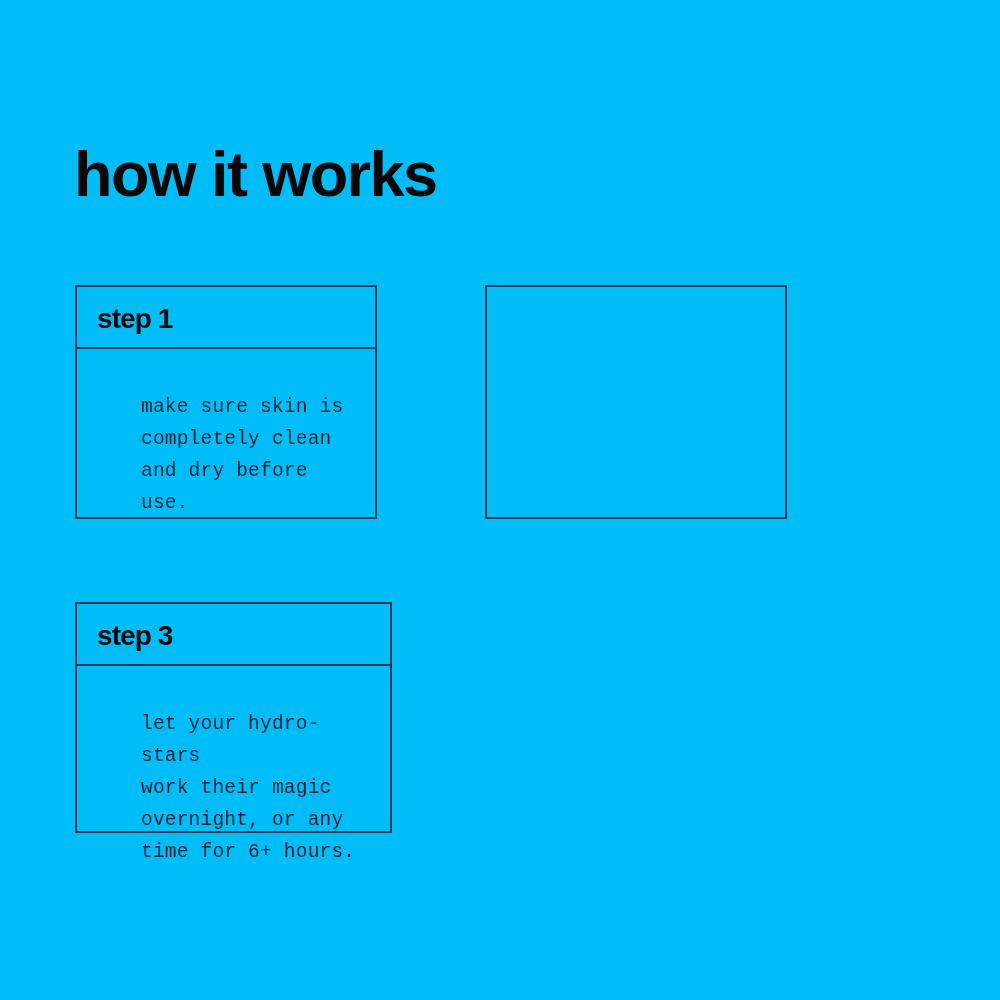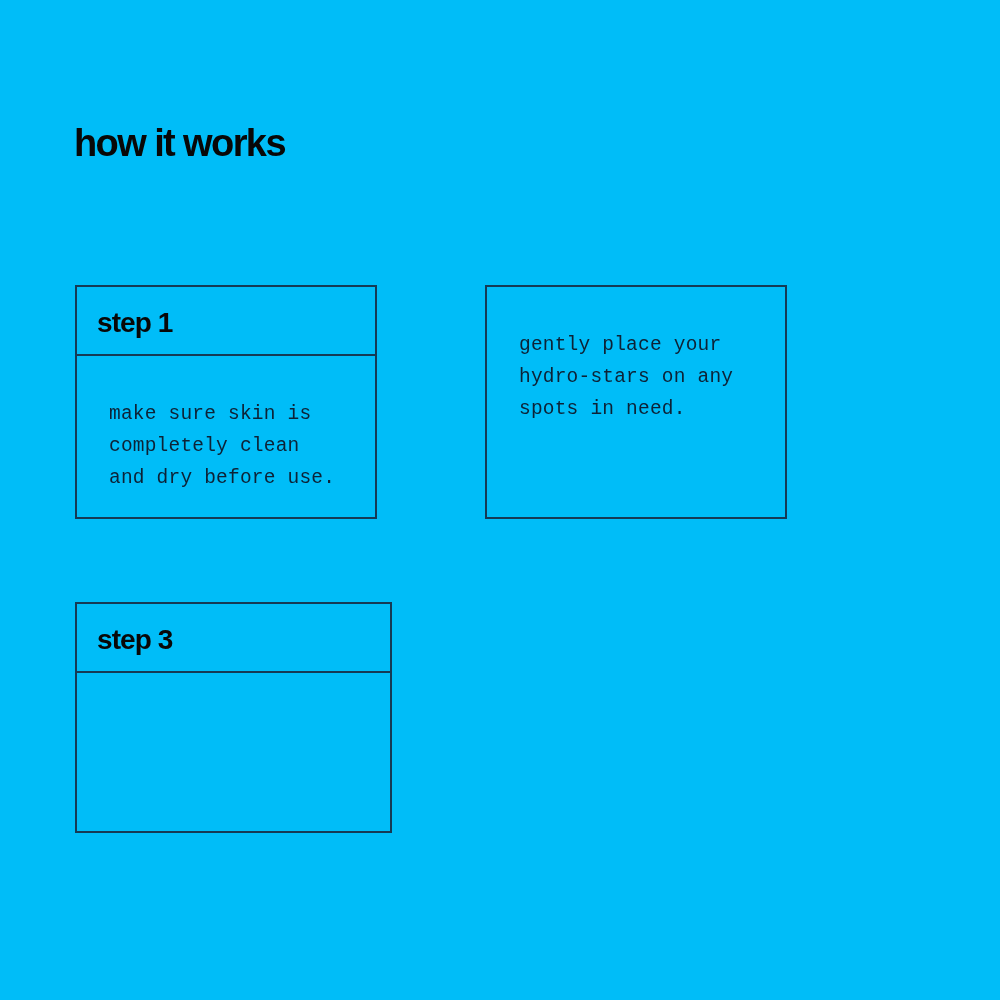--- a/index.html
+++ b/index.html
@@ -19,21 +19,21 @@
     position: absolute;
     inset: 0;
   }
 
   
   .page-title {
     position: absolute;
     left: 74px;
     top: 99px;
     font-family: "Liberation Sans", sans-serif;
-    font-size: 38px;
+    font-size: 63px;
     font-weight: 700;
     line-height: 1.05;
     letter-spacing: -1.6px;
     color: #080808;
     white-space: nowrap;
   }
 
   
   .grid {
     position: absolute;
@@ -77,20 +77,21 @@
     letter-spacing: -0.9px;
     color: #080808;
     line-height: 1;
     white-space: nowrap;
   }
 
   .card-body {
     padding: 22px 18px 0 32px;
     box-sizing: border-box;
     flex: 1;
+    margin-left: 32px;
   }
   .card-body-text {
     font-family: "Liberation Mono", "DejaVu Sans Mono", monospace;
     font-size: 19.5px;
     line-height: 32px;
     color: #0d2236;
     white-space: pre-line;
     letter-spacing: 0.2px;
   }
 </style>
@@ -110,34 +111,35 @@
           <span class="card-header-label">step 1</span>
         </div>
         <div class="card-body">
           <p class="card-body-text">make sure skin is
 completely clean
 and dry before use.</p>
         </div>
       </div>
 
       <div class="card row1">
-        <div class="card-body">
-          <p class="card-body-text">gently place your
-hydro-stars on any
-spots in need.</p>
-        </div>
       </div>
 
     </div>
 
     <div class="row">
 
       <div class="card row2">
         <div class="card-header">
           <span class="card-header-label">step 3</span>
         </div>
+        <div class="card-body">
+          <p class="card-body-text">let your hydro-stars
+work their magic
+overnight, or any
+time for 6+ hours.</p>
+        </div>
       </div>
 
 
     </div>
 
   </div>
 </div>
 
 </body></html>

